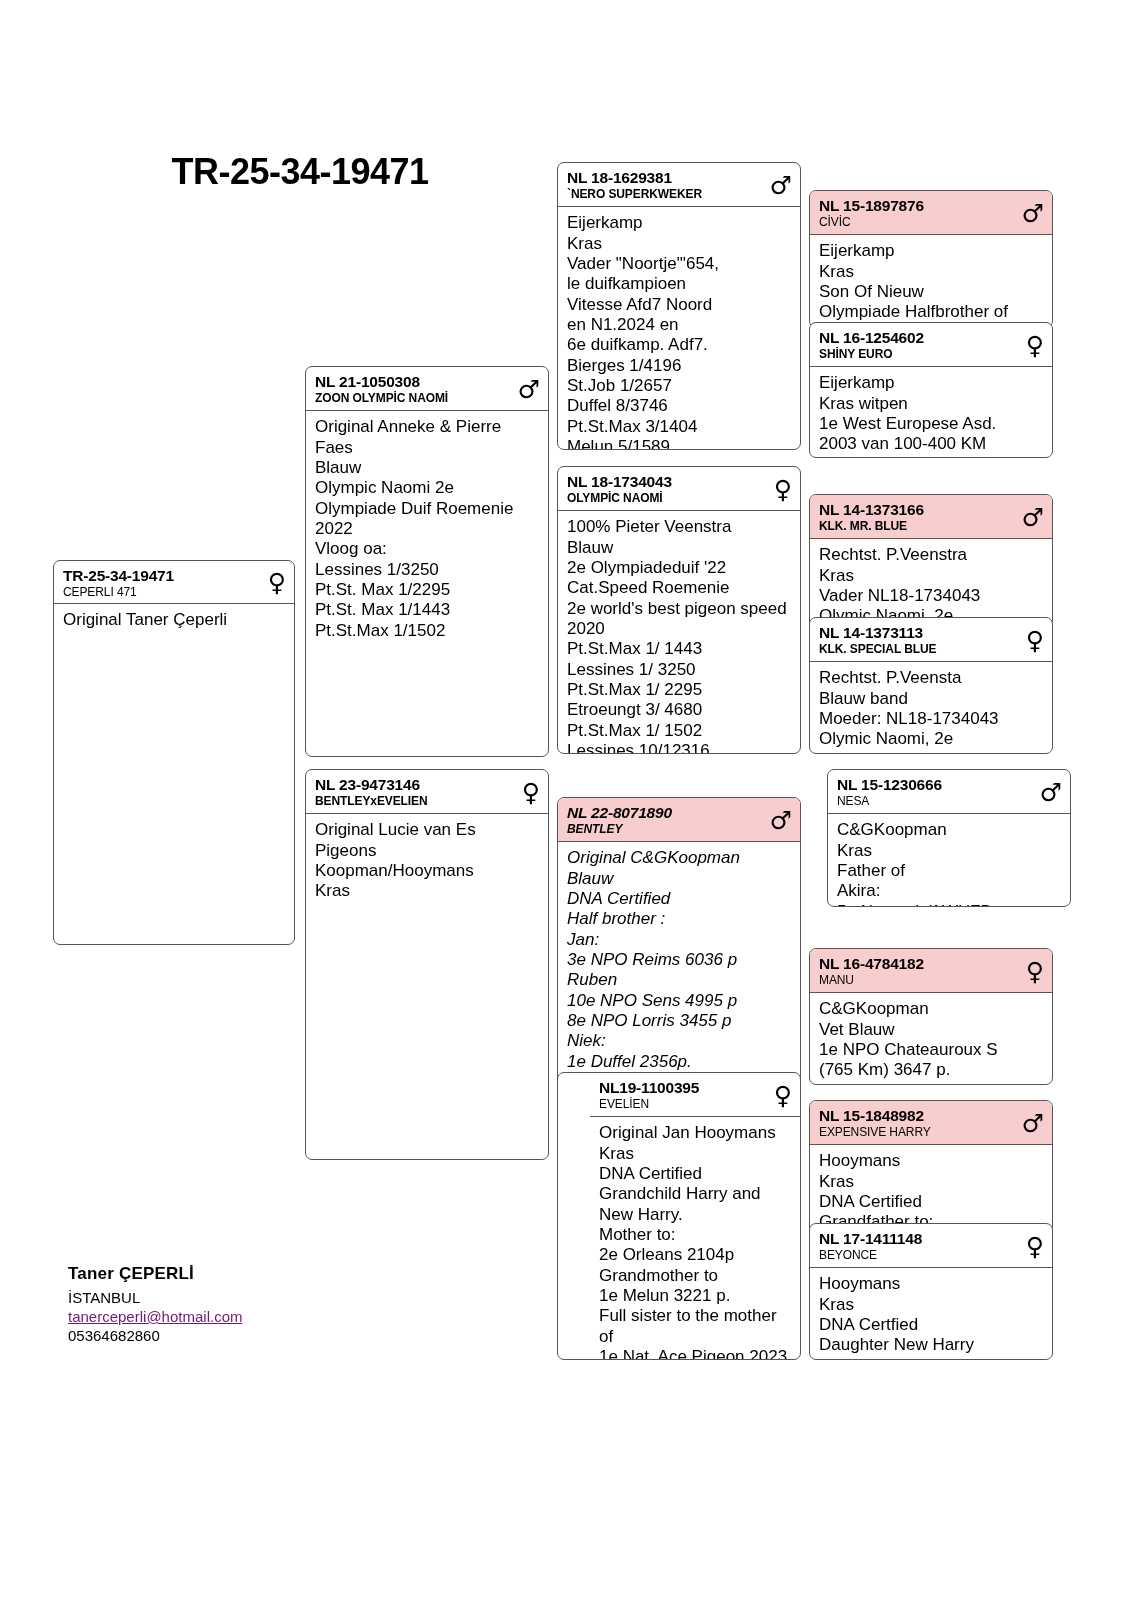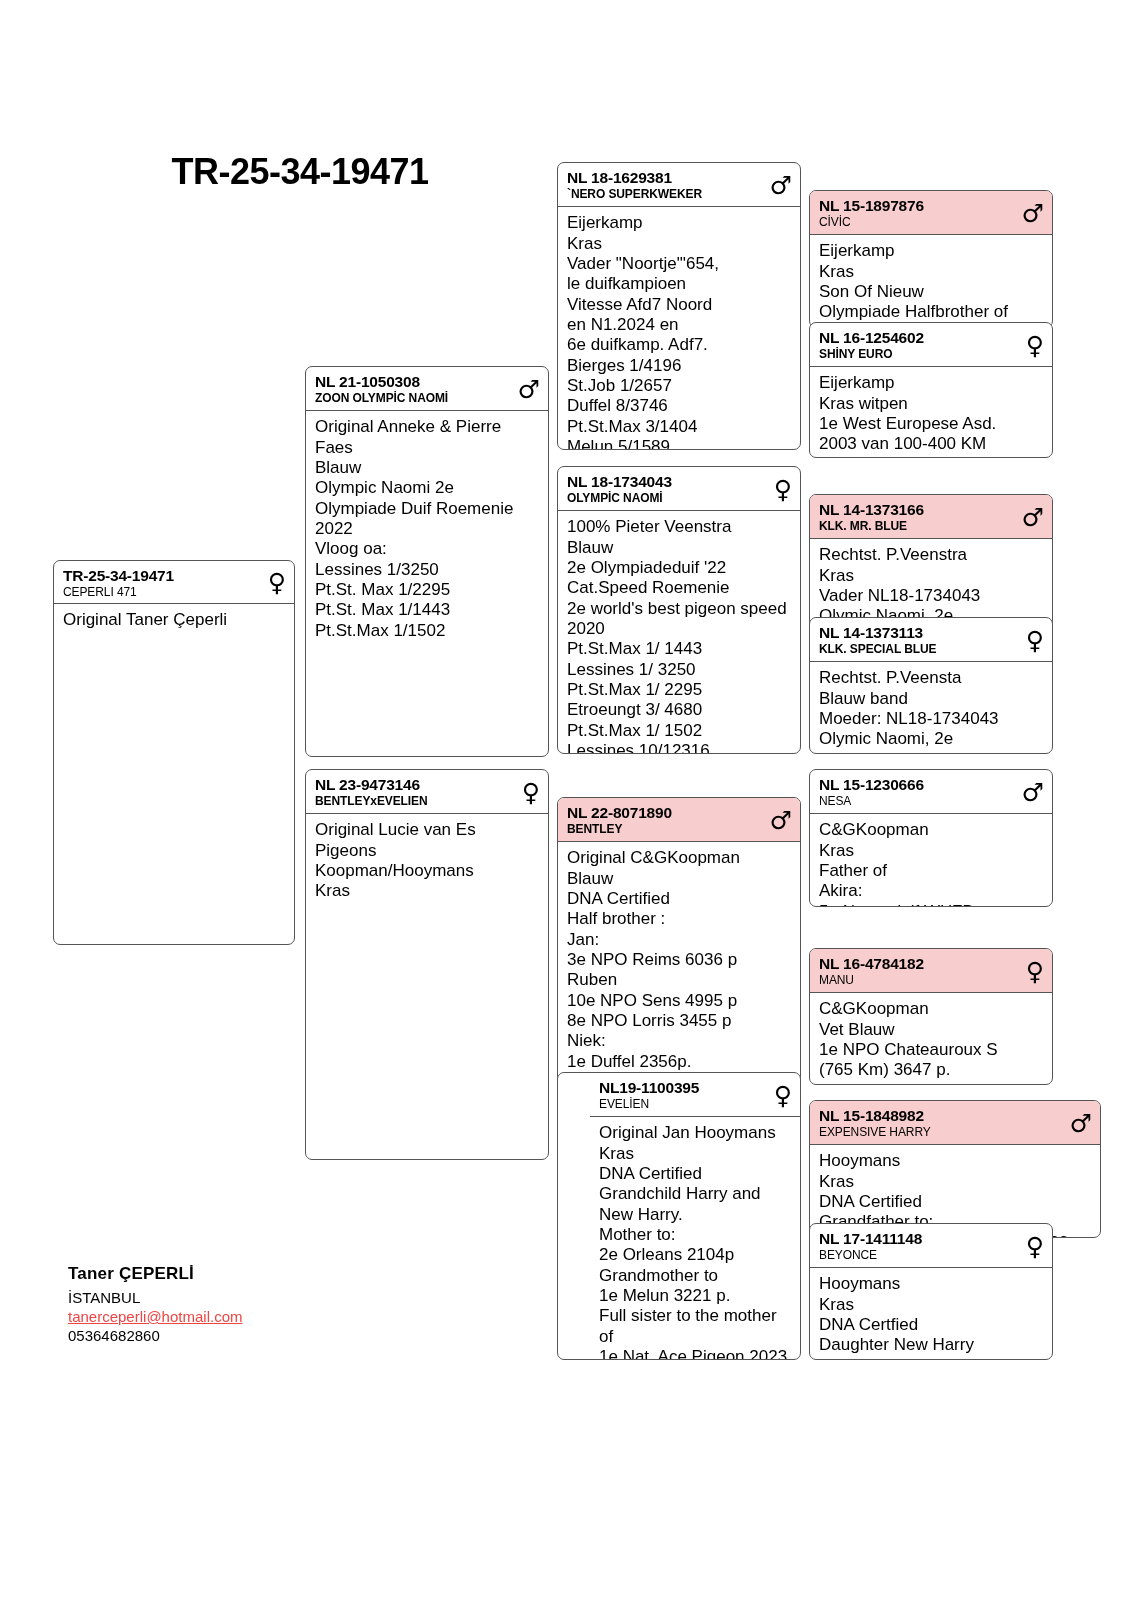--- a/index.html
+++ b/index.html
@@ -54,37 +54,37 @@
 
   
   #card-self      { left: 53px;  top: 560px;  width: 242px; height: 385px; }
   #card-self .card-hd { padding-bottom: 4px; }
 
   #card-sire      { left: 305px; top: 366px;  width: 244px; height: 391px; }
   #card-dam       { left: 305px; top: 769px;  width: 244px; height: 391px; }
 
   #card-ss        { left: 557px; top: 162px;  width: 244px; height: 288px; }
   #card-sd        { left: 557px; top: 466px;  width: 244px; height: 288px; }
-  #card-ds        { left: 557px; top: 769px;  width: 244px; height: 288px; }
+  #card-ds        { left: 557px; top: 769px;  width: 244px; height: 288px; font-style: italic; }
   #card-dd        { left: 557px; top: 1072px; width: 244px; height: 288px; padding-left: 32px; }
 
   #card-sss       { left: 809px; top: 162px;  width: 244px; height: 138px; }
   #card-ssd       { left: 809px; top: 322px;  width: 244px; height: 136px; }
   #card-sds       { left: 809px; top: 466px;  width: 244px; height: 138px; }
   #card-sdd       { left: 809px; top: 617px;  width: 244px; height: 137px; }
-  #card-dss       { left: 809px; top: 769px;  width: 244px; height: 138px; }
+  #card-dss       { left: 827px; top: 769px;  width: 244px; height: 138px; }
   #card-dsd       { left: 809px; top: 920px;  width: 244px; height: 137px; }
-  #card-dds       { left: 809px; top: 1072px; width: 292px; height: 138px; }
+  #card-dds       { left: 809px; top: 1072px; width: 244px; height: 138px; }
   #card-ddd       { left: 809px; top: 1223px; width: 244px; height: 137px; }
 
   
   #footer { position: absolute; left: 68px; top: 1263px; line-height: 1.28; }
   #footer-name { font-size: 17px; font-weight: bold; letter-spacing: 0.2px; }
   #footer-city { font-size: 15px; margin-top: 3px; }
-  #footer-email { font-size: 15px; color: #ef4444; text-decoration: underline; display: block; }
+  #footer-email { font-size: 15px; color: #701a75; text-decoration: underline; display: block; }
   #footer-phone { font-size: 15px; }
 </style>
 </head>
 <body>
 
 <div id="title-block">
   <div id="pedigree-ring">TR-25-34-19471</div>
 </div>
 
 <div class="card" id="card-self">

